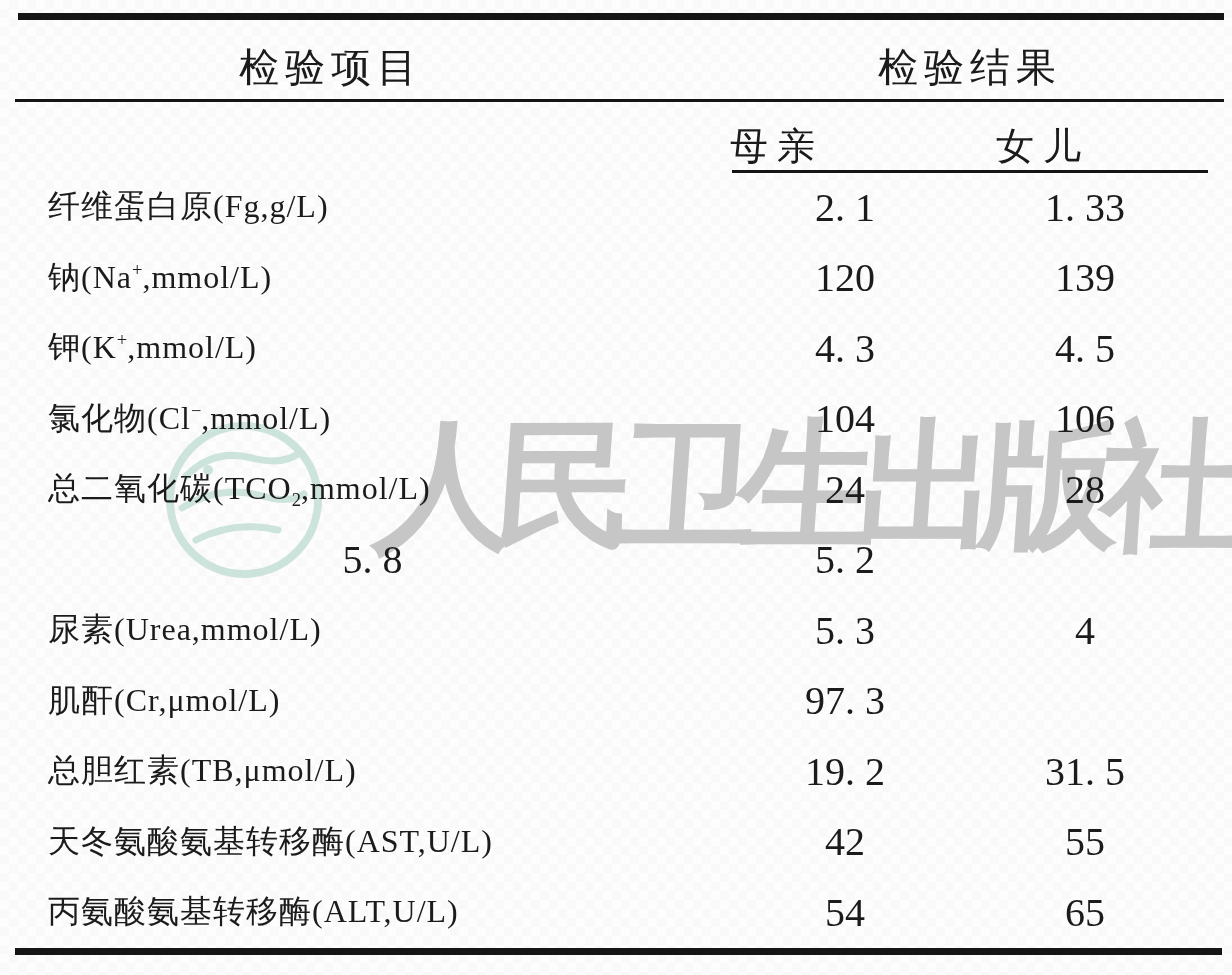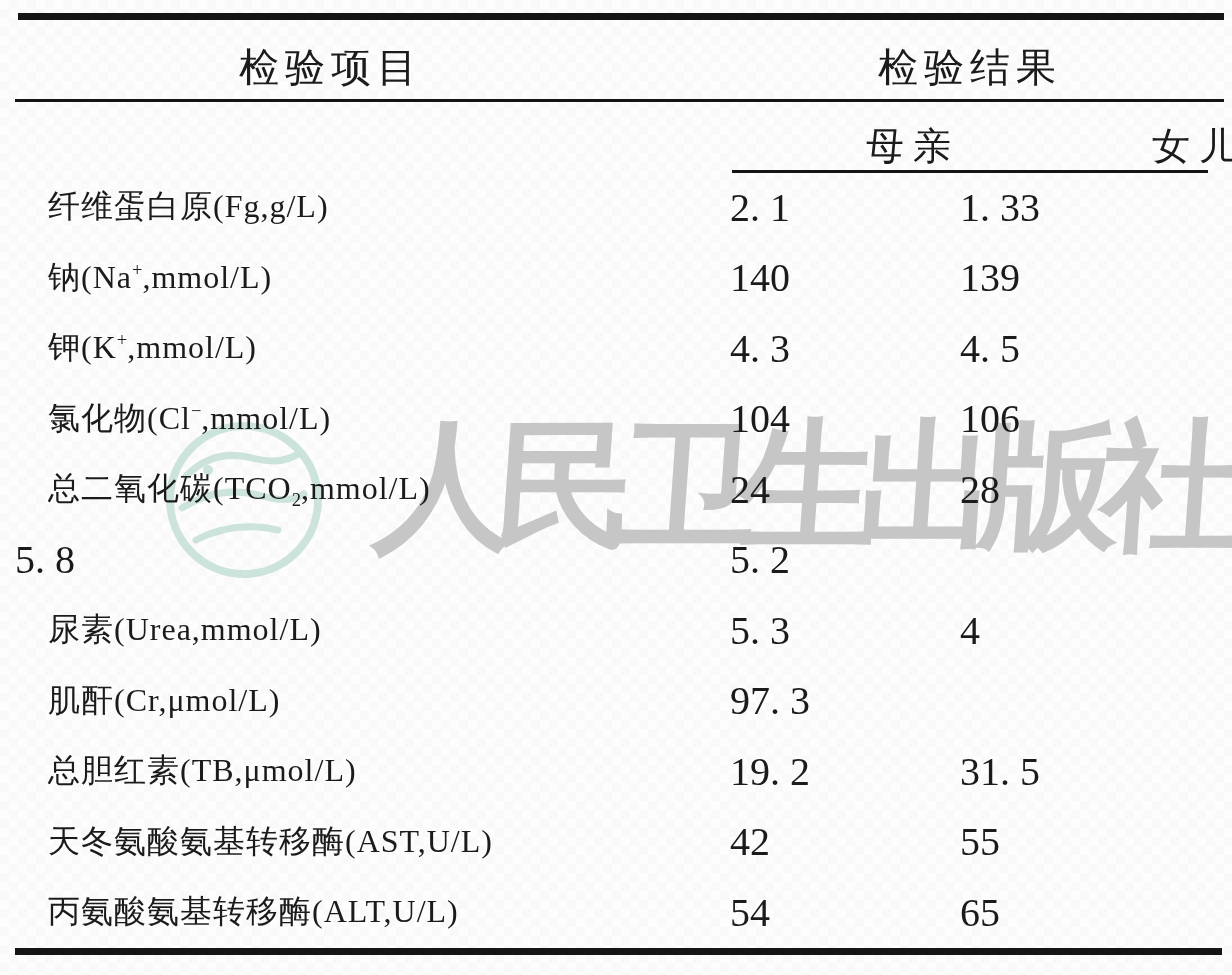--- a/index.html
+++ b/index.html
@@ -18,30 +18,30 @@
   .rule-mid    { top:99px;  left:15px;  right:8px;  height:3px; }
   .rule-span   { top:170px; left:732px; width:476px; height:3px; }
   .rule-bottom { top:948px; left:15px;  right:10px; height:7px; }
 
   
   .hdr { position:absolute; top:40px; font-size:40px; letter-spacing:6px;
          text-align:center; z-index:2; white-space:nowrap; }
   .hdr-item   { left:15px;  width:632px; }
   .hdr-result { left:732px; width:476px; }
   .subhdr { position:absolute; top:121px; font-size:38px; letter-spacing:9px;
-            text-align:right; z-index:2; white-space:nowrap; }
+            text-align:left; z-index:2; white-space:nowrap; }
   .sub-mother   { left:730px; width:230px; }
   .sub-daughter { left:996px; width:250px; }
 
   
   .rows { position:absolute; top:172px; left:15px; width:1195px; z-index:2; }
   .row  { display:grid; grid-template-columns:715px 230px 250px;
           height:70.5px; align-items:center; }
   .cell-item { padding-left:33px; font-size:32px; letter-spacing:1px; white-space:nowrap; }
-  .cell-val  { text-align:left; font-size:40px; white-space:nowrap; }
+  .cell-val  { text-align:center; font-size:40px; white-space:nowrap; }
   .cell-item sup { font-size:0.58em; vertical-align:super; letter-spacing:0; }
   .cell-item sub { font-size:0.58em; vertical-align:sub; letter-spacing:0; }
 
   
   .watermark { position:absolute; inset:0; z-index:1; pointer-events:none; }
   .watermark .wm-char { position:absolute; top:412px; width:145px; height:150px;
       font-size:140px; line-height:150px; text-align:center;
       color:#c6c6c6; font-weight:bold; transform:skewX(-4deg); }
   .logo { position:absolute; left:148px; top:414px; z-index:1; opacity:0.62;
           pointer-events:none; }
@@ -81,21 +81,21 @@
   <div class="subhdr sub-daughter">女儿</div>
 
   <div class="rows">
       <div class="row">
         <div class="cell-item">纤维蛋白原(Fg,g/L)</div>
         <div class="cell-val">2. 1</div>
         <div class="cell-val">1. 33</div>
       </div>
       <div class="row">
         <div class="cell-item">钠(Na<sup>+</sup>,mmol/L)</div>
-        <div class="cell-val">140</div>
+        <div class="cell-val">120</div>
         <div class="cell-val">139</div>
       </div>
       <div class="row">
         <div class="cell-item">钾(K<sup>+</sup>,mmol/L)</div>
         <div class="cell-val">4. 3</div>
         <div class="cell-val">4. 5</div>
       </div>
       <div class="row">
         <div class="cell-item">氯化物(Cl<sup>−</sup>,mmol/L)</div>
         <div class="cell-val">104</div>

